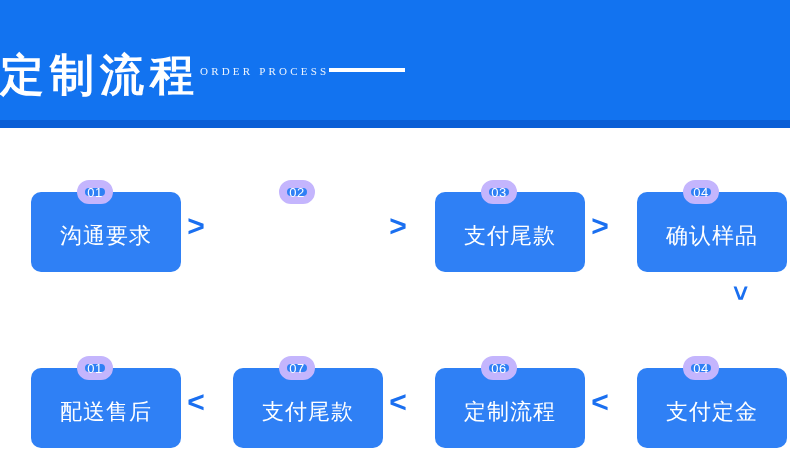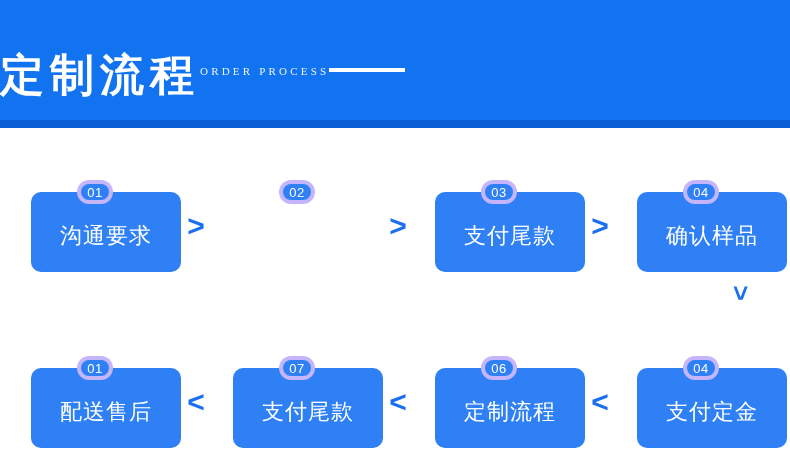--- a/index.html
+++ b/index.html
@@ -120,21 +120,21 @@
     font-weight: normal;
     margin-top: 8px;
   }
   .num-badge {
     position: absolute;
     left: 50%;
     top: 0;
     transform: translate(-50%, 0);
     width: 36px;
     height: 24px;
-    border: 4px solid #c4b5fd;
+    border: 8px solid #c4b5fd;
     border-radius: 12px;
     background: #2f80f5;
     color: #ffffff;
     font-size: 13px;
     display: flex;
     align-items: center;
     justify-content: center;
     box-sizing: border-box;
     z-index: 2;
     letter-spacing: 0.5px;

